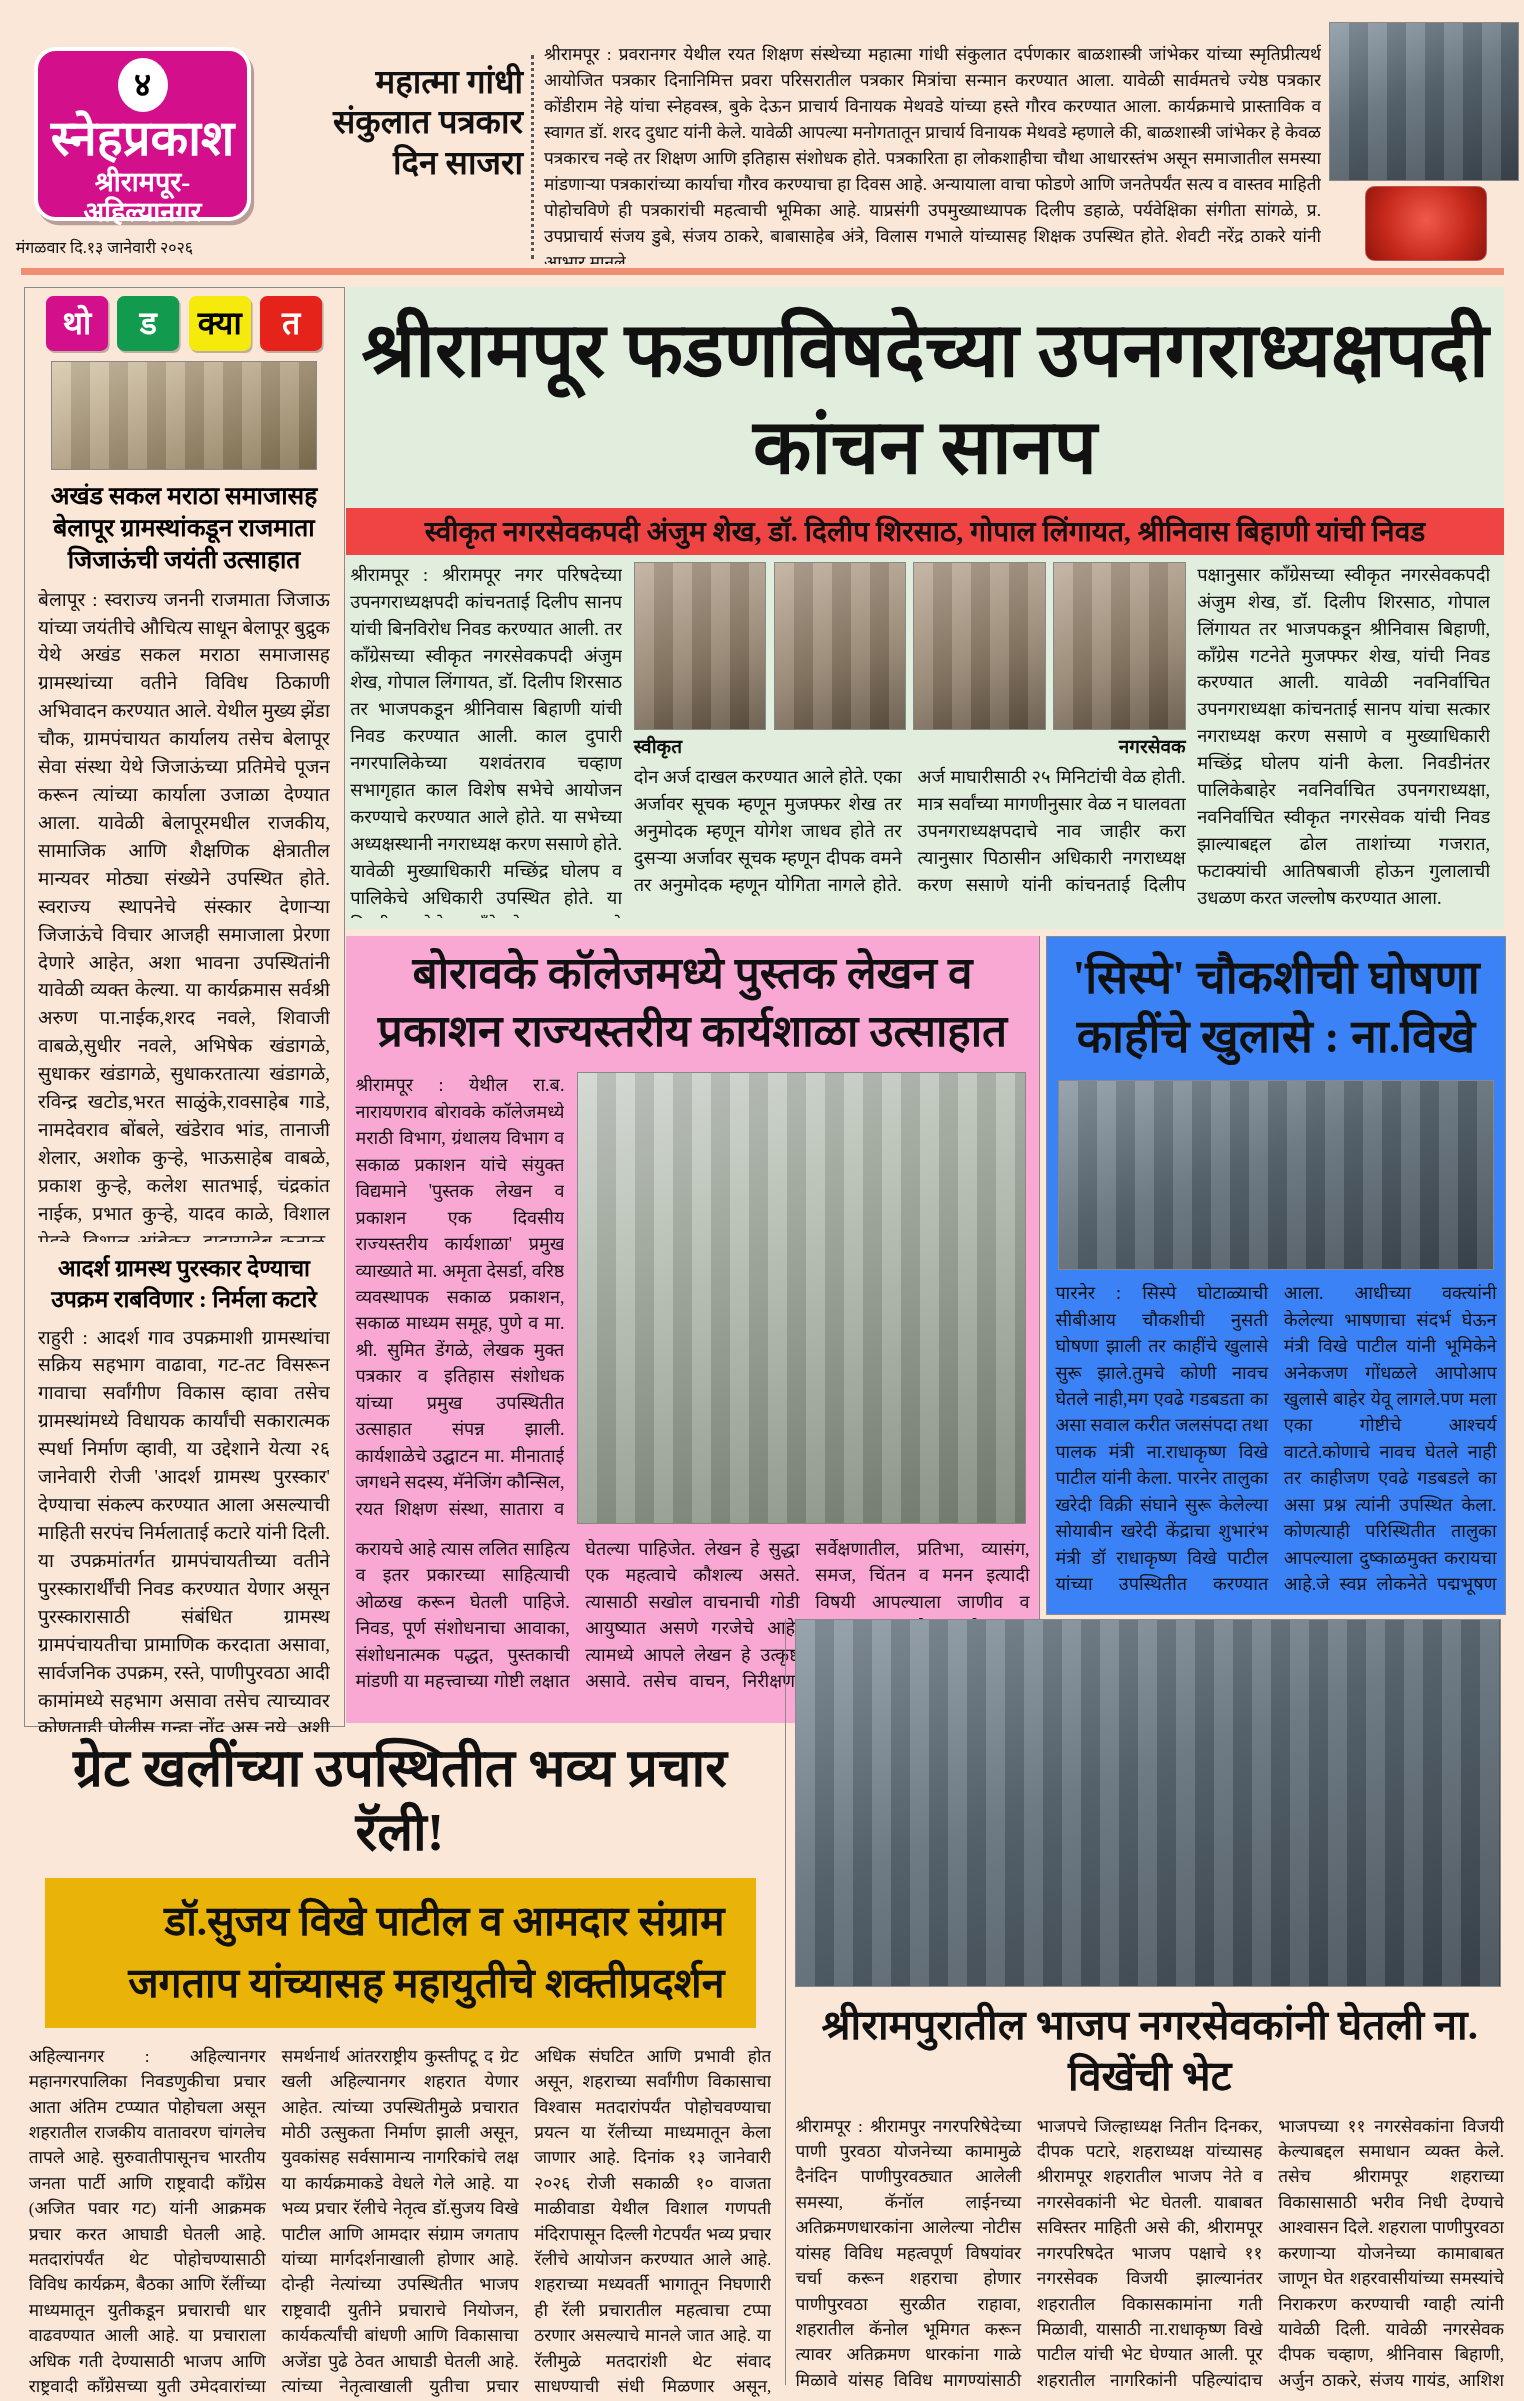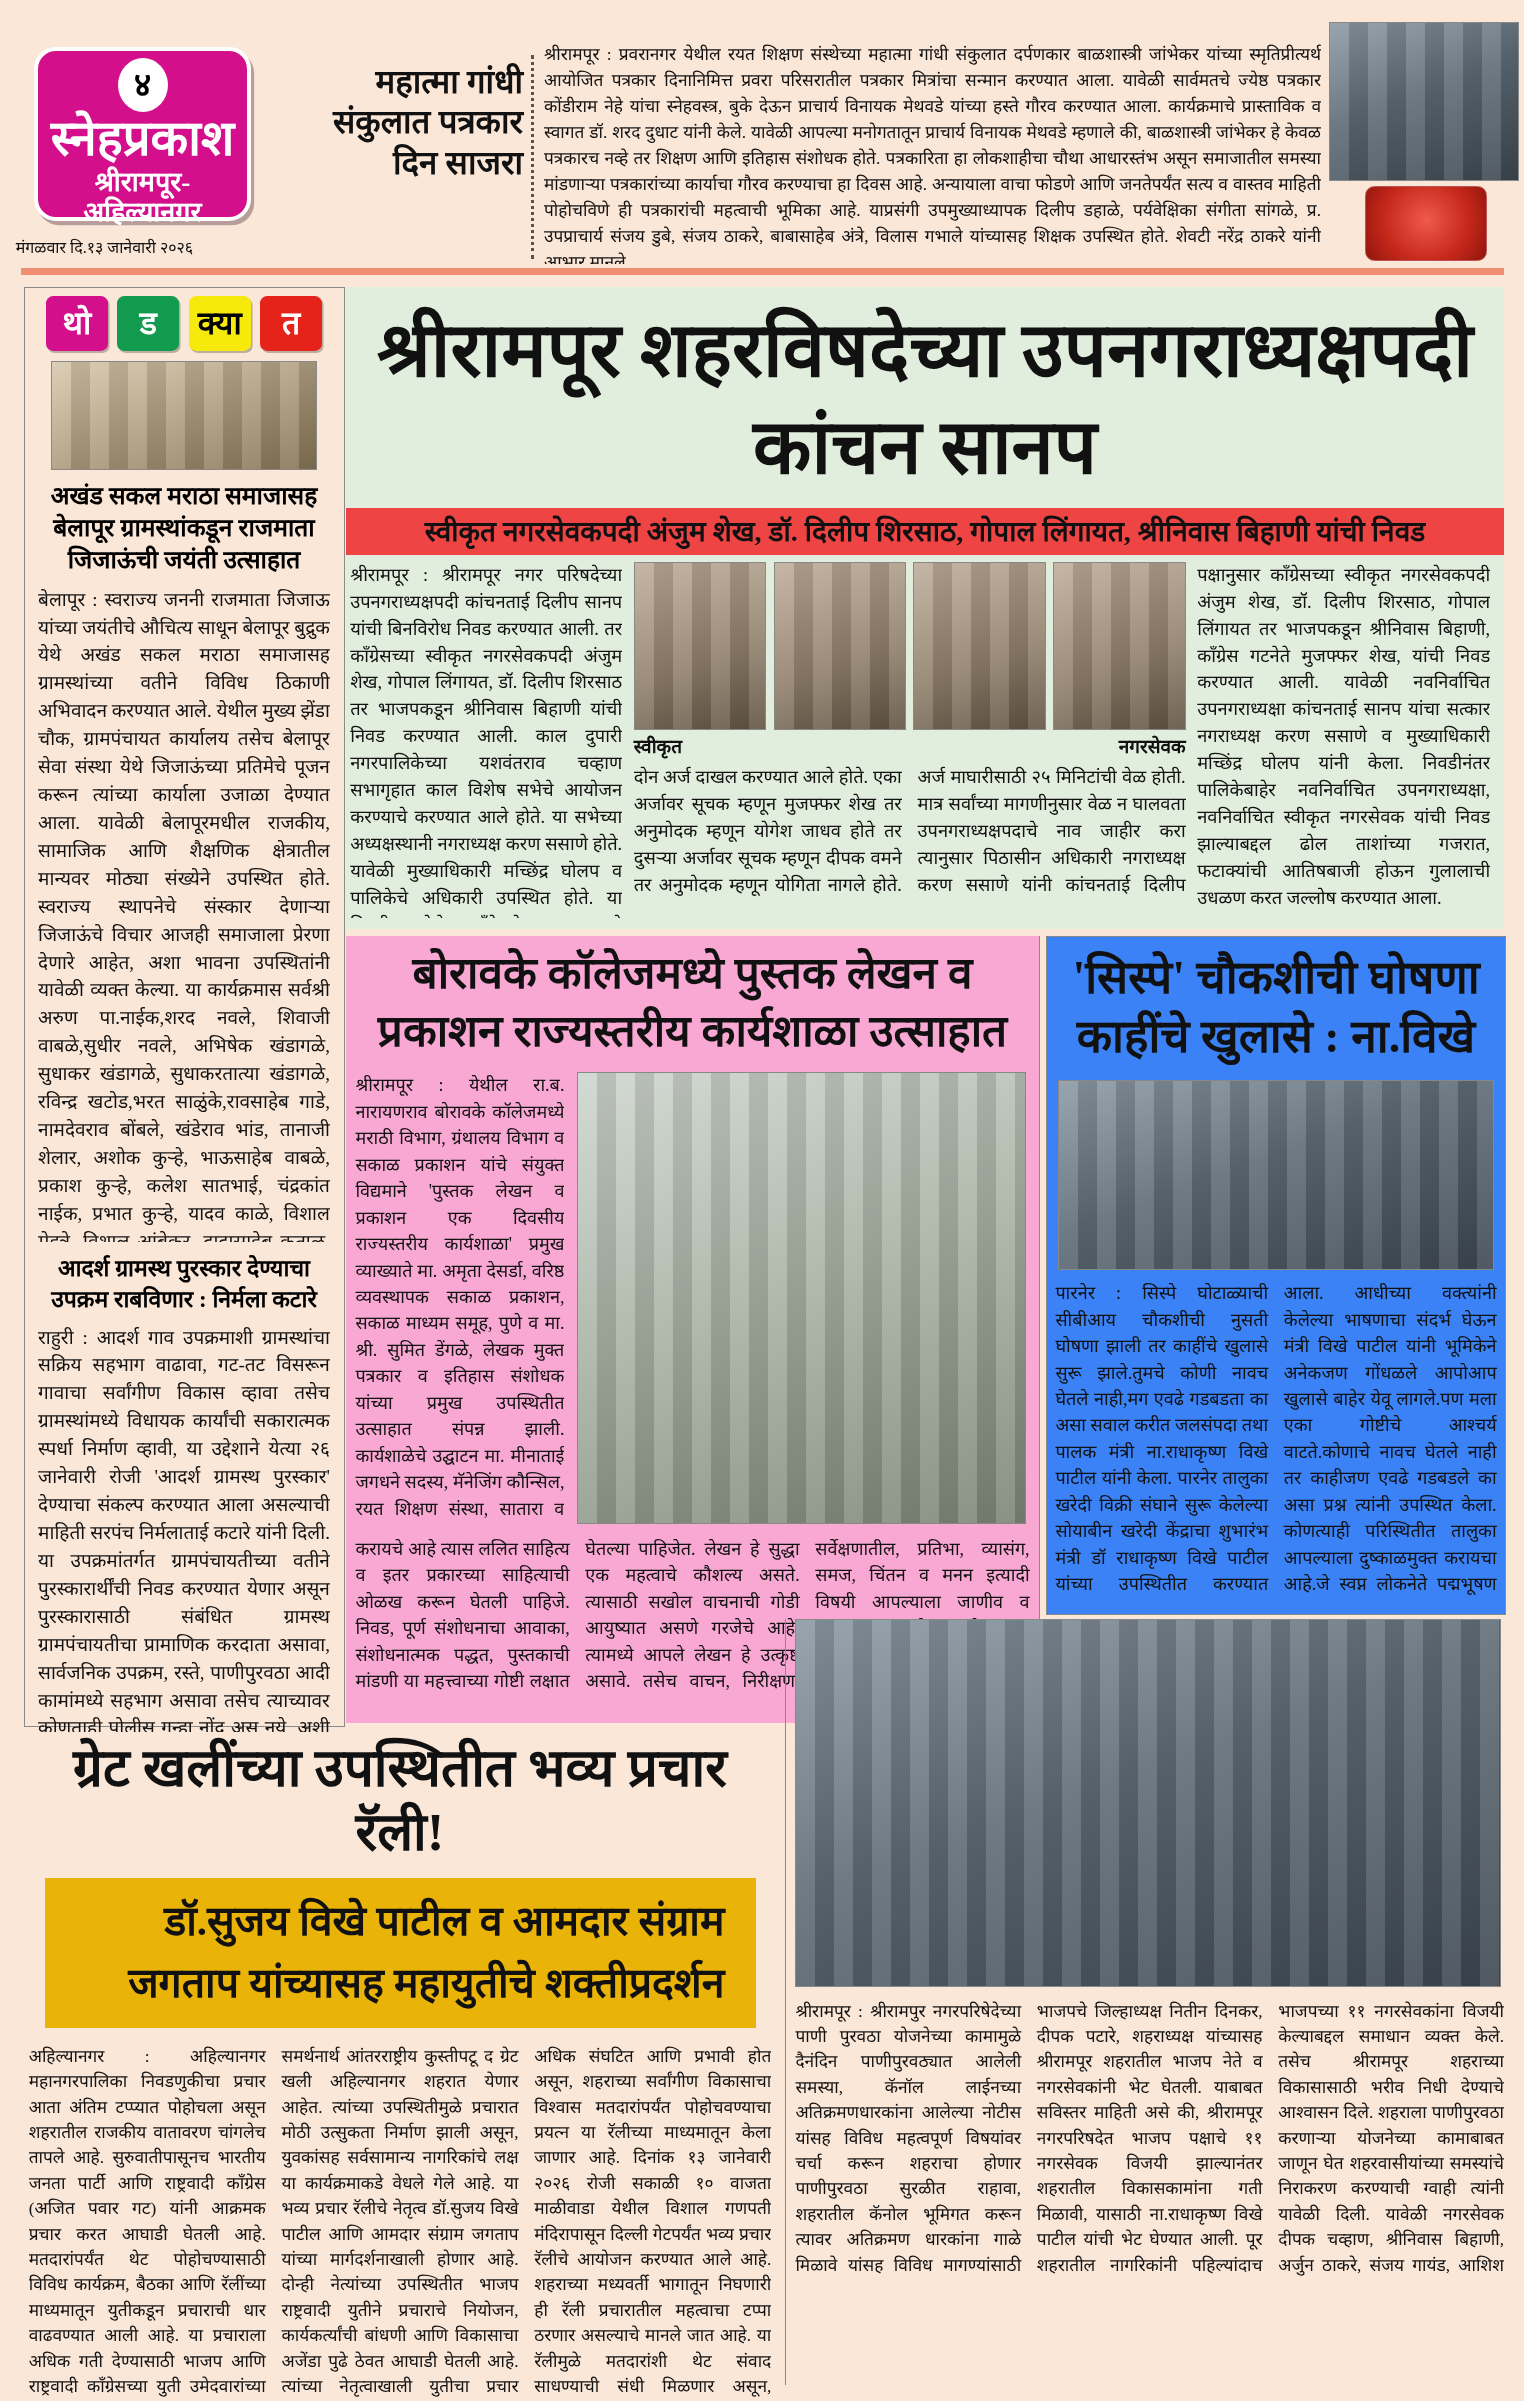--- a/index.html
+++ b/index.html
@@ -80,21 +80,21 @@
       <span class="letterbox lb-0">थो</span><span class="letterbox lb-1">ड</span><span class="letterbox lb-2">क्या</span><span class="letterbox lb-3">त</span>
     </div>
     <div class="ph outdoor" style="margin:9.4px auto 0;width:264px;height:107px;"></div>
     <div class="headline center" style="margin:10.5px 12.6px 0;font-size:24.6px;line-height:1.3;">अखंड सकल मराठा समाजासह बेलापूर ग्रामस्थांकडून राजमाता जिजाऊंची जयंती उत्साहात</div>
     <div class="txt" style="margin:9.4px 13.6px 0;height:656px;font-size:19px;">बेलापूर : स्वराज्य जननी राजमाता जिजाऊ यांच्या जयंतीचे औचित्य साधून बेलापूर बुद्रुक येथे अखंड सकल मराठा समाजासह ग्रामस्थांच्या वतीने विविध ठिकाणी अभिवादन करण्यात आले. येथील मुख्य झेंडा चौक, ग्रामपंचायत कार्यालय तसेच बेलापूर सेवा संस्था येथे जिजाऊंच्या प्रतिमेचे पूजन करून त्यांच्या कार्याला उजाळा देण्यात आला. यावेळी बेलापूरमधील राजकीय, सामाजिक आणि शैक्षणिक क्षेत्रातील मान्यवर मोठ्या संख्येने उपस्थित होते. स्वराज्य स्थापनेचे संस्कार देणाऱ्या जिजाऊंचे विचार आजही समाजाला प्रेरणा देणारे आहेत, अशा भावना उपस्थितांनी यावेळी व्यक्त केल्या. या कार्यक्रमास सर्वश्री अरुण पा.नाईक,शरद नवले, शिवाजी वाबळे,सुधीर नवले, अभिषेक खंडागळे, सुधाकर खंडागळे, सुधाकरतात्या खंडागळे, रविन्द्र खटोड,भरत साळुंके,रावसाहेब गाडे, नामदेवराव बोंबले, खंडेराव भांड, तानाजी शेलार, अशोक कुऱ्हे, भाऊसाहेब वाबळे, प्रकाश कुऱ्हे, कलेश सातभाई, चंद्रकांत नाईक, प्रभात कुऱ्हे, यादव काळे, विशाल मेहत्रे, विशाल आंबेकर, दादासाहेब कुताळ, माणिक नेहे, प्रसाद उर्फ पप्पू खरात, अशोक वहाडणे, अक्षय पाटील नाईक, लहानु नागले, सुभाष मोहिते, राजू लगे, अरविंद साळवी, संजय भोंडगे, राऊत साहेब, दादासाहेब साठे, बाबासाहेब भांड, गोविंद मामा खरमाळे, बापूसाहेब पुजारी, पत्रकार देविदास देसाई, विष्णुपंत डावरे, सुहास शेलार आणि दिलीप दायमा यांसह ग्रामस्थ व पदाधिकारी उपस्थित होते. यावेळी राजमाता जिजाऊंच्या जयघोषाने परिसर दुमदुमून गेला होता.</div>
     <div class="headline center" style="margin:11.5px 15.7px 0;font-size:23px;line-height:1.35;">आदर्श ग्रामस्थ पुरस्कार देण्याचा उपक्रम राबविणार : निर्मला कटारे</div>
     <div class="txt" style="margin:8.4px 13.6px 0;height:408px;font-size:19px;">राहुरी : आदर्श गाव उपक्रमाशी ग्रामस्थांचा सक्रिय सहभाग वाढावा, गट-तट विसरून गावाचा सर्वांगीण विकास व्हावा तसेच ग्रामस्थांमध्ये विधायक कार्यांची सकारात्मक स्पर्धा निर्माण व्हावी, या उद्देशाने येत्या २६ जानेवारी रोजी 'आदर्श ग्रामस्थ पुरस्कार' देण्याचा संकल्प करण्यात आला असल्याची माहिती सरपंच निर्मलाताई कटारे यांनी दिली. या उपक्रमांतर्गत ग्रामपंचायतीच्या वतीने पुरस्कारार्थींची निवड करण्यात येणार असून पुरस्कारासाठी संबंधित ग्रामस्थ ग्रामपंचायतीचा प्रामाणिक करदाता असावा, सार्वजनिक उपक्रम, रस्ते, पाणीपुरवठा आदी कामांमध्ये सहभाग असावा तसेच त्याच्यावर कोणताही पोलीस गुन्हा नोंद असू नये, अशी अट घातली आहे. दरम्यान, प्रत्येक ग्रामपंचायत सदस्यास त्यांच्या वॉर्डातून एक पुरस्कारार्थी नाव सुचविण्याचा अधिकार देण्यात आला तसेच सरपंचांना त्यांच्या वॉर्डातून एक व संपूर्ण गावातून एक अशी दोन नावे सुचविण्याचा अधिकार राहणार आहे.</div>
   </div>
 
   <div class="abs main-bg" style="left:346px;top:287px;width:1158px;height:642px;">
-    <div class="main-head" style="margin-top:14.6px;">श्रीरामपूर शहरविषदेच्या उपनगराध्यक्षपदी कांचन सानप</div>
+    <div class="main-head" style="margin-top:14.6px;">श्रीरामपूर फडणविषदेच्या उपनगराध्यक्षपदी कांचन सानप</div>
     <div class="sub-band" style="margin-top:11.5px;height:47px;">स्वीकृत नगरसेवकपदी अंजुम शेख, डॉ. दिलीप शिरसाठ, गोपाल लिंगायत, श्रीनिवास बिहाणी यांची निवड</div>
     <div style="display:flex;margin-top:7.3px;padding:0 4.2px;gap:11.5px;">
       <div class="txt" style="width:272px;height:356px;">श्रीरामपूर : श्रीरामपूर नगर परिषदेच्या उपनगराध्यक्षपदी कांचनताई दिलीप सानप यांची बिनविरोध निवड करण्यात आली. तर काँग्रेसच्या स्वीकृत नगरसेवकपदी अंजुम शेख, गोपाल लिंगायत, डॉ. दिलीप शिरसाठ तर भाजपकडून श्रीनिवास बिहाणी यांची निवड करण्यात आली. काल दुपारी नगरपालिकेच्या यशवंतराव चव्हाण सभागृहात काल विशेष सभेचे आयोजन करण्याचे करण्यात आले होते. या सभेच्या अध्यक्षस्थानी नगराध्यक्ष करण ससाणे होते. यावेळी मुख्याधिकारी मच्छिंद्र घोलप व पालिकेचे अधिकारी उपस्थित होते. या निवडीच्या वेळेस काँग्रेसचे २०, भाजपाचे १०, अपक्ष १, व शिवसेनेचे २ असे एकूण ३२ नवनिर्वाचित सदस्य उपस्थित होते. श्रीरामपूर नगरपरिषदेच्या उपनगराध्यक्षपदी निवड करण्यासाठी काल निवडणूक कार्यक्रमानुसार सकाळी ११ वाजता अर्ज दाखल करण्याची वेळ देण्यात आली होती. काँग्रेसकडून फक्त कांचनताई दिलीप सानप यांनी</div>
       <div style="width:552px;">
         <div style="display:flex;gap:7.3px;">
           <div class="ph portrait" style="width:131px;height:166px;"></div>
           <div class="ph portrait" style="width:131px;height:166px;"></div>
           <div class="ph portrait" style="width:131px;height:166px;"></div>
           <div class="ph portrait" style="width:131px;height:166px;"></div>
         </div>
@@ -124,17 +124,18 @@
   </div>
 
   <div class="abs" style="left:23.5px;top:1737px;width:753px;height:656px;">
     <div class="rally-head">ग्रेट खलींच्या उपस्थितीत भव्य प्रचार रॅली!</div>
     <div class="green-band" style="margin:13.6px 21px 0;padding:13.6px 31px;">डॉ.सुजय विखे पाटील व आमदार संग्राम जगताप यांच्यासह महायुतीचे शक्तीप्रदर्शन</div>
     <div class="txt cols3" style="margin:15.7px 5.2px 0;height:377px;font-size:17.3px;">अहिल्यानगर : अहिल्यानगर महानगरपालिका निवडणुकीचा प्रचार आता अंतिम टप्प्यात पोहोचला असून शहरातील राजकीय वातावरण चांगलेच तापले आहे. सुरुवातीपासूनच भारतीय जनता पार्टी आणि राष्ट्रवादी काँग्रेस (अजित पवार गट) यांनी आक्रमक प्रचार करत आघाडी घेतली आहे. मतदारांपर्यंत थेट पोहोचण्यासाठी विविध कार्यक्रम, बैठका आणि रॅलींच्या माध्यमातून युतीकडून प्रचाराची धार वाढवण्यात आली आहे. या प्रचाराला अधिक गती देण्यासाठी भाजप आणि राष्ट्रवादी काँग्रेसच्या युती उमेदवारांच्या समर्थनार्थ आंतरराष्ट्रीय कुस्तीपटू द ग्रेट खली अहिल्यानगर शहरात येणार आहेत. त्यांच्या उपस्थितीमुळे प्रचारात मोठी उत्सुकता निर्माण झाली असून, युवकांसह सर्वसामान्य नागरिकांचे लक्ष या कार्यक्रमाकडे वेधले गेले आहे. या भव्य प्रचार रॅलीचे नेतृत्व डॉ.सुजय विखे पाटील आणि आमदार संग्राम जगताप यांच्या मार्गदर्शनाखाली होणार आहे. दोन्ही नेत्यांच्या उपस्थितीत भाजप राष्ट्रवादी युतीने प्रचाराचे नियोजन, कार्यकर्त्यांची बांधणी आणि विकासाचा अजेंडा पुढे ठेवत आघाडी घेतली आहे. त्यांच्या नेतृत्वाखाली युतीचा प्रचार अधिक संघटित आणि प्रभावी होत असून, शहराच्या सर्वांगीण विकासाचा विश्वास मतदारांपर्यंत पोहोचवण्याचा प्रयत्न या रॅलीच्या माध्यमातून केला जाणार आहे. दिनांक १३ जानेवारी २०२६ रोजी सकाळी १० वाजता माळीवाडा येथील विशाल गणपती मंदिरापासून दिल्ली गेटपर्यंत भव्य प्रचार रॅलीचे आयोजन करण्यात आले आहे. शहराच्या मध्यवर्ती भागातून निघणारी ही रॅली प्रचारातील महत्वाचा टप्पा ठरणार असल्याचे मानले जात आहे. या रॅलीमुळे मतदारांशी थेट संवाद साधण्याची संधी मिळणार असून, युतीच्या विकासात्मक भूमिकेचा संदेश अधिक व्यापकपणे पोहोचवला जाईल, असा विश्वास दोन्ही पक्षांकडून व्यक्त केला जात आहे. या भव्य रॅलीत नागरिकांनी मोठ्या संख्येने सहभागी व्हावे, असे आवाहन भाजपच्या वतीने करण्यात आले आहे.</div>
   </div>
 
   <div class="abs" style="left:785px;top:1619px;width:719px;height:766px;border-left:1px solid #8a8a8a;padding-left:9.4px;box-sizing:border-box;">
     <div class="ph meet" style="width:704px;height:366px;"></div>
+    <div class="bjp-head" style="margin-top:12.6px;">श्रीरामपुरातील भाजप नगरसेवकांनी घेतली ना. विखेंची भेट</div>
     <div class="txt cols3" style="margin-top:11.5px;height:303px;font-size:17.3px;">श्रीरामपूर : श्रीरामपुर नगरपरिषेदेच्या पाणी पुरवठा योजनेच्या कामामुळे दैनंदिन पाणीपुरवठ्यात आलेली समस्या, कॅनॉल लाईनच्या अतिक्रमणधारकांना आलेल्या नोटीस यांसह विविध महत्वपूर्ण विषयांवर चर्चा करून शहराचा होणार पाणीपुरवठा सुरळीत राहावा, शहरातील कॅनोल भूमिगत करून त्यावर अतिक्रमण धारकांना गाळे मिळावे यांसह विविध मागण्यांसाठी भाजपचे जिल्हाध्यक्ष नितीन दिनकर, दीपक पटारे, शहराध्यक्ष यांच्यासह श्रीरामपूर शहरातील भाजप नेते व नगरसेवकांनी भेट घेतली. याबाबत सविस्तर माहिती असे की, श्रीरामपूर नगरपरिषदेत भाजप पक्षाचे ११ नगरसेवक विजयी झाल्यानंतर शहरातील विकासकामांना गती मिळावी, यासाठी ना.राधाकृष्ण विखे पाटील यांची भेट घेण्यात आली. पूर शहरातील नागरिकांनी पहिल्यांदाच भाजपच्या ११ नगरसेवकांना विजयी केल्याबद्दल समाधान व्यक्त केले. तसेच श्रीरामपूर शहराच्या विकासासाठी भरीव निधी देण्याचे आश्वासन दिले. शहराला पाणीपुरवठा करणाऱ्या योजनेच्या कामाबाबत जाणून घेत शहरवासीयांच्या समस्यांचे निराकरण करण्याची ग्वाही त्यांनी यावेळी दिली. यावेळी नगरसेवक दीपक चव्हाण, श्रीनिवास बिहाणी, अर्जुन ठाकरे, संजय गायंड, आशिश धनवटे, शशांक रासकर, बंडूबाबा पाटील, सिद्धार्थ फंड, मनोज लवडे, अमोल दंदे, राजू यादव आदींनी भेट घेतली.</div>
   </div>
 
 </div>
 
 
 </body></html>

